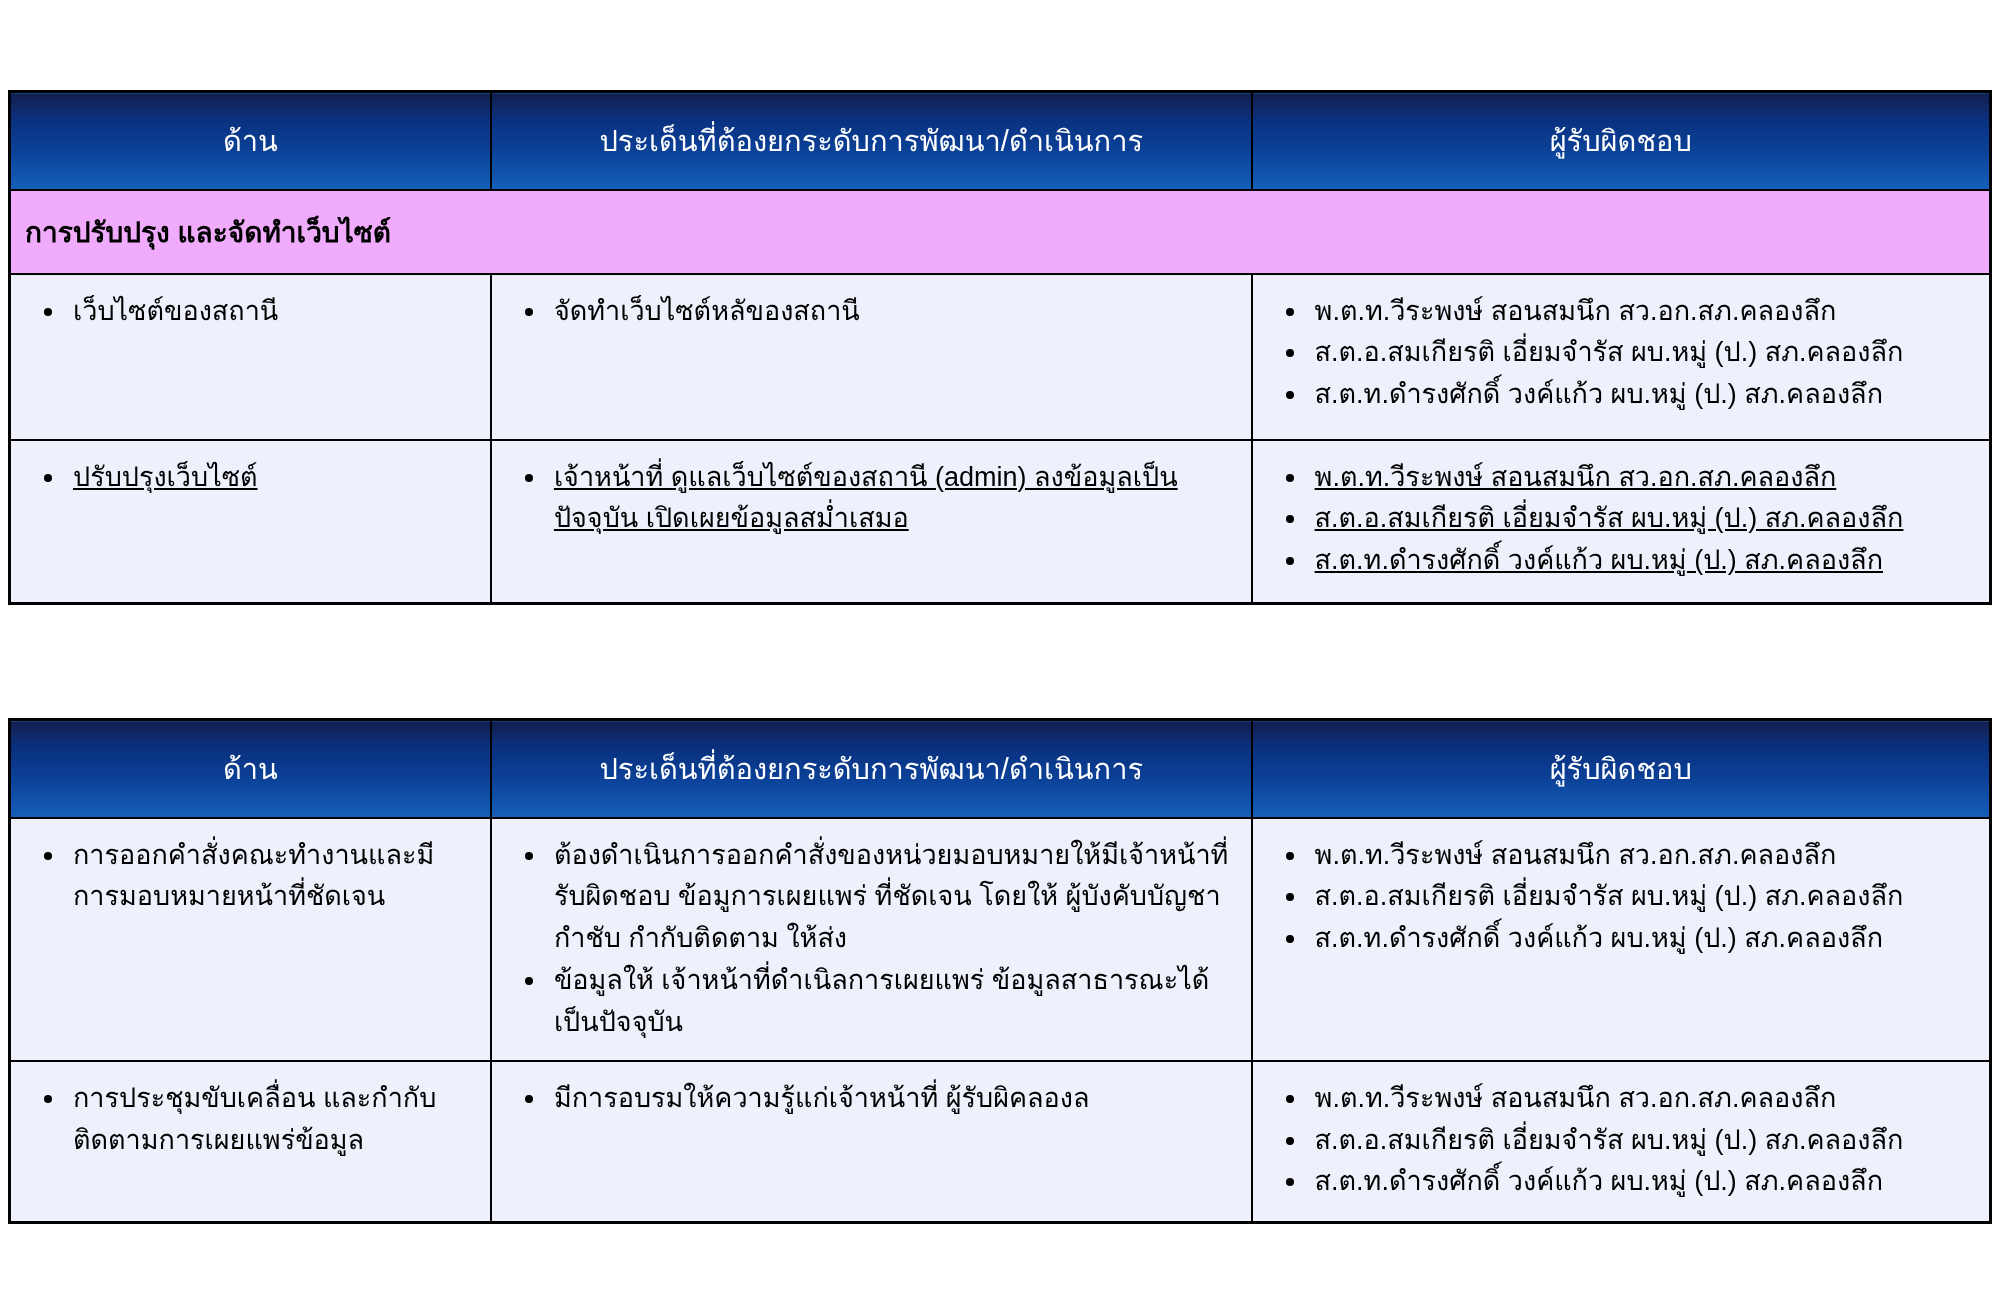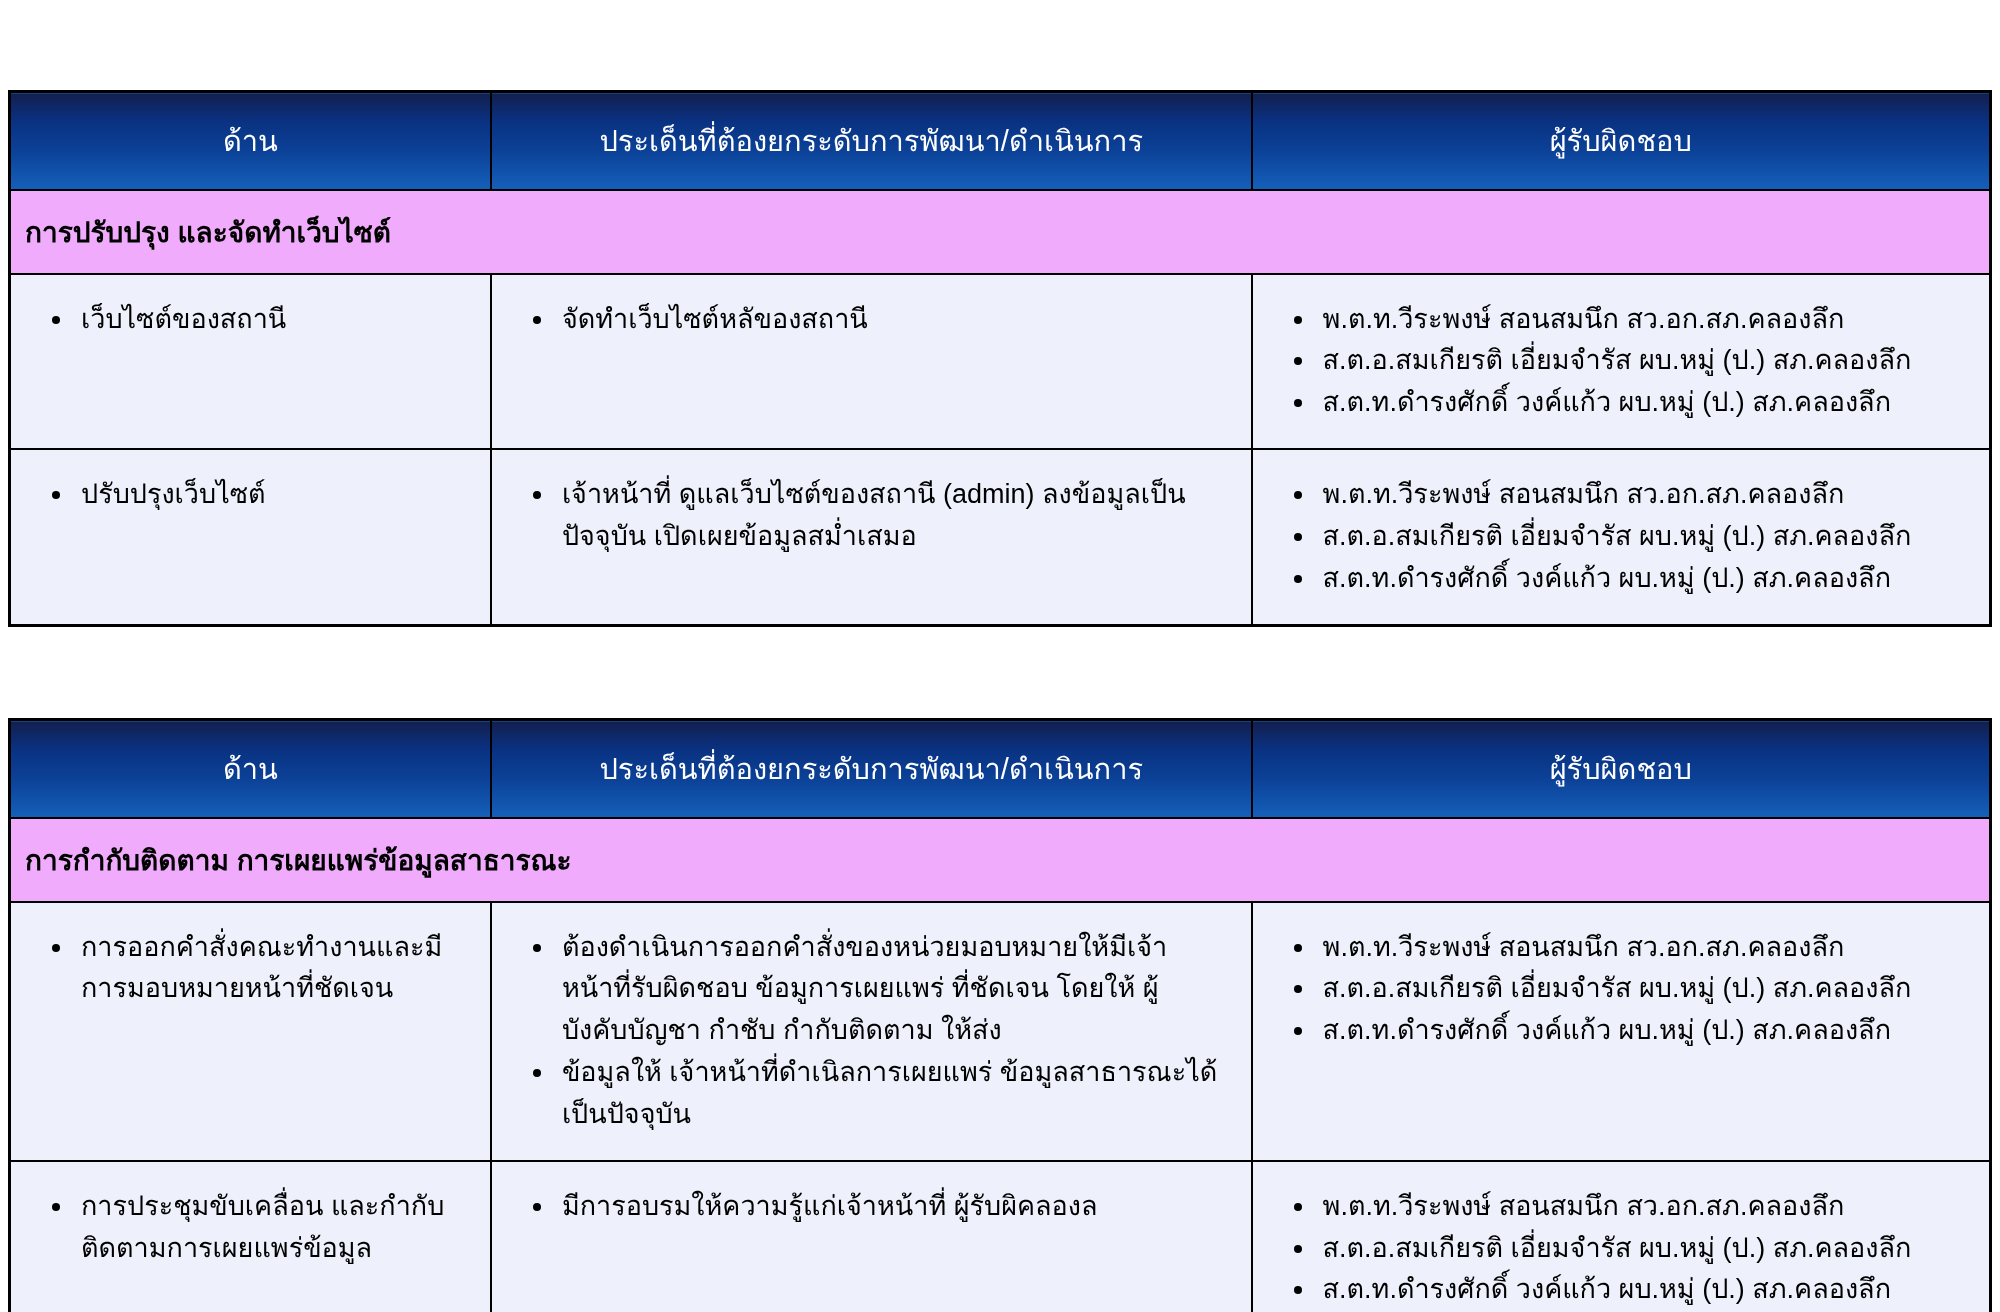--- a/index.html
+++ b/index.html
@@ -49,30 +49,30 @@
     height: 84px;
     padding: 8px 14px;
   }
   td.data-cell {
     background: #eef1fb;
     vertical-align: top;
     font-size: 27px;
     padding: 16px 20px 16px 8px;
   }
   td.data-cell ul {
-    margin: 8px;
+    margin: 0;
     padding-left: 48px;
     list-style-type: disc;
   }
   td.data-cell li {
     line-height: 1.55;
     padding-left: 6px;
   }
   tr.row-t1-a td { height: 166px; }
-  tr.row-t1-b td { height: 164px; }
+  tr.row-t1-b td { height: 164px; text-decoration: underline; }
   tr.row-t2-a td { height: 240px; }
   tr.row-t2-b td { height: 162px; }
 </style>
 </head>
 <body>
 
 <div class="tbl-wrap" id="table-1">
   <table>
     <colgroup>
         <col class="c1">
@@ -140,23 +140,20 @@
         <col class="c3">
       </colgroup>
     <thead>
       <tr>
         <th class="head-cell">ด้าน</th>
         <th class="head-cell">ประเด็นที่ต้องยกระดับการพัฒนา/ดำเนินการ</th>
         <th class="head-cell">ผู้รับผิดชอบ</th>
       </tr>
     </thead>
     <tbody>
-      <tr>
-        <td class="section-cell" colspan="3">การกำกับติดตาม การเผยแพร่ข้อมูลสาธารณะ</td>
-      </tr>
       <tr class="row-t2-a">
         <td class="data-cell">
           <ul>
             <li>การออกคำสั่งคณะทำงานและมีการมอบหมายหน้าที่ชัดเจน</li>
           </ul>
         </td>
         <td class="data-cell">
           <ul>
             <li>ต้องดำเนินการออกคำสั่งของหน่วยมอบหมายให้มีเจ้าหน้าที่รับผิดชอบ ข้อมูการเผยแพร่ ที่ชัดเจน โดยให้ ผู้บังคับบัญชา กำชับ กำกับติดตาม ให้ส่ง</li>
             <li>ข้อมูลให้ เจ้าหน้าที่ดำเนิลการเผยแพร่ ข้อมูลสาธารณะได้เป็นปัจจุบัน</li>

